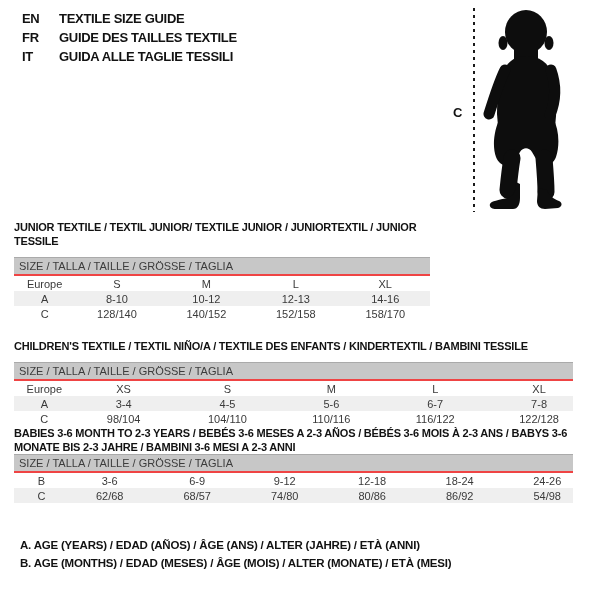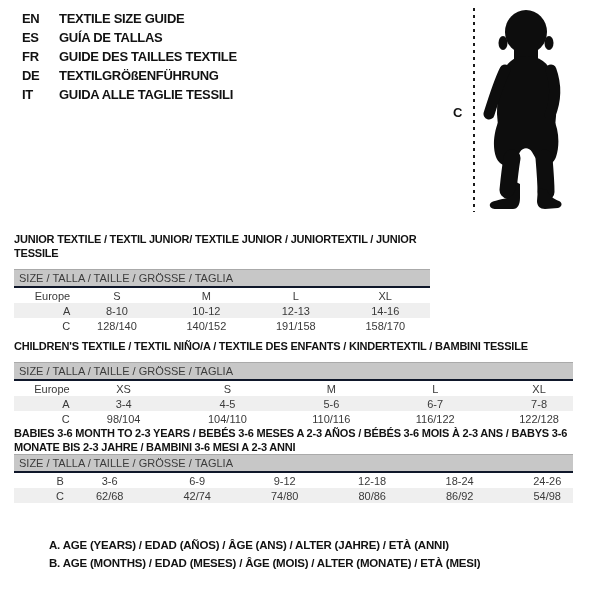--- a/index.html
+++ b/index.html
@@ -10,60 +10,52 @@
   
   .lang-block{position:absolute;left:22px;top:9px;}
   .lang-row{display:flex;line-height:19px;font-size:13px;font-weight:bold;letter-spacing:-0.3px;color:#121212;}
   .lang-code{width:37px;flex:0 0 37px;}
   
   .dash-line{position:absolute;left:468px;top:6px;}
   .height-label{position:absolute;left:453px;top:105px;font-size:13px;font-weight:bold;color:#121212;}
   .baby-svg{position:absolute;left:483px;top:8px;}
   
   .table-section{position:absolute;left:14px;}
-  .sec1{top:232px;width:416px;}
+  .sec1{top:220px;width:416px;}
   .sec2{top:339px;width:577px;}
   .sec3{top:426px;width:577px;}
   .table-title{font-size:11px;font-weight:bold;line-height:14px;letter-spacing:-0.2px;color:#121212;margin:0 0 9px 0;}
   .sec3 .table-title{margin-bottom:0;}
   table.size-table{width:100%;border-collapse:collapse;table-layout:fixed;font-size:11px;color:#3a3a3a;}
   table.size-table thead th{
     background:var(--header-bg,#c7c7c7);
     border-top:1px solid #aaaaaa;
-    border-bottom:2px solid #0f172a;
+    border-bottom:2px solid #ef4444;
     font-weight:normal;text-align:left;padding:1px 0 1px 5px;height:14px;color:#3c3c3c;
   }
   table.size-table tbody td{height:15px;text-align:center;padding:0 2px;font-weight:normal;}
-  table.size-table tbody td.row-label{text-align:right;padding-left:5px;margin-top:42px;}
+  table.size-table tbody td.row-label{text-align:center;padding-left:5px;margin-top:42px;}
   table.size-table tbody tr:nth-child(even){background:var(--stripe-bg,#efefef);}
   
-  .notes{position:absolute;left:20px;top:536px;margin-left:29px;}
+  .notes{position:absolute;left:20px;top:536px;}
   .note-line{font-size:11.5px;font-weight:bold;line-height:18px;letter-spacing:-0.2px;color:#121212;}
 </style>
 </head>
 <body>
 
 <div class="page" style="--header-bg: #c7c7c7; --stripe-bg: #efefef;">
 
   <div class="lang-block" id="langs">
       <div class="lang-row">
         <span class="lang-code">EN</span>
         <span class="lang-title">TEXTILE SIZE GUIDE</span>
       </div>
       <div class="lang-row">
-        <span class="lang-code">ES</span>
-        <span class="lang-title">GUÍA DE TALLAS</span>
-      </div>
-      <div class="lang-row">
         <span class="lang-code">FR</span>
         <span class="lang-title">GUIDE DES TAILLES TEXTILE</span>
-      </div>
-      <div class="lang-row">
-        <span class="lang-code">DE</span>
-        <span class="lang-title">TEXTILGRÖßENFÜHRUNG</span>
       </div>
       <div class="lang-row">
         <span class="lang-code">IT</span>
         <span class="lang-title">GUIDA ALLE TAGLIE TESSILI</span>
       </div>
     </div>
 
   <svg class="dash-line" width="12" height="210" viewBox="0 0 12 210" aria-hidden="true">
     <line x1="6" y1="2" x2="6" y2="206" stroke="#1a1a1a" stroke-width="2" stroke-dasharray="3 4"></line>
   </svg>
@@ -115,21 +107,21 @@
               <td class="row-label">A</td>
               <td>8-10</td>
               <td>10-12</td>
               <td>12-13</td>
               <td>14-16</td>
             </tr>
             <tr>
               <td class="row-label">C</td>
               <td>128/140</td>
               <td>140/152</td>
-              <td>191/158</td>
+              <td>152/158</td>
               <td>158/170</td>
             </tr>
           </tbody>
         </table>
       </div>
       <div class="table-section sec2">
         <div class="table-title">CHILDREN'S TEXTILE / TEXTIL NIÑO/A / TEXTILE DES ENFANTS / KINDERTEXTIL / BAMBINI TESSILE</div>
         <table class="size-table">
           <colgroup>
             <col style="width: 10%;">
@@ -195,21 +187,21 @@
               <td>3-6</td>
               <td>6-9</td>
               <td>9-12</td>
               <td>12-18</td>
               <td>18-24</td>
               <td>24-26</td>
             </tr>
             <tr>
               <td class="row-label">C</td>
               <td>62/68</td>
-              <td>42/74</td>
+              <td>68/57</td>
               <td>74/80</td>
               <td>80/86</td>
               <td>86/92</td>
               <td>54/98</td>
             </tr>
           </tbody>
         </table>
       </div>
     </div>
 

